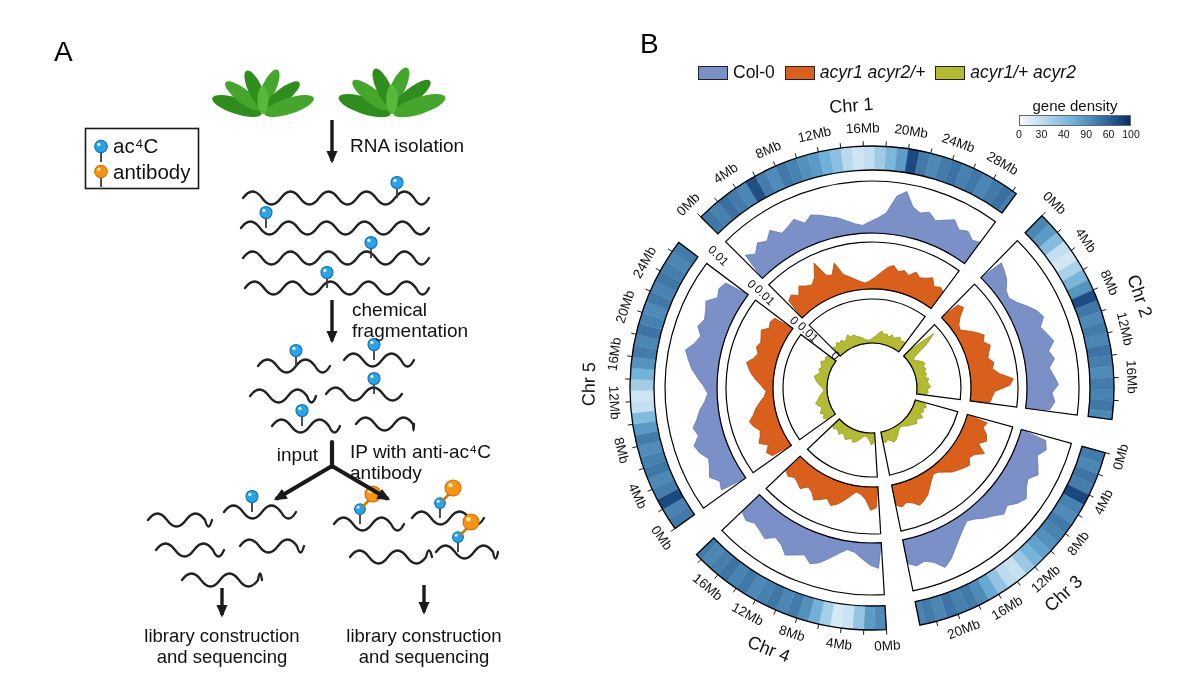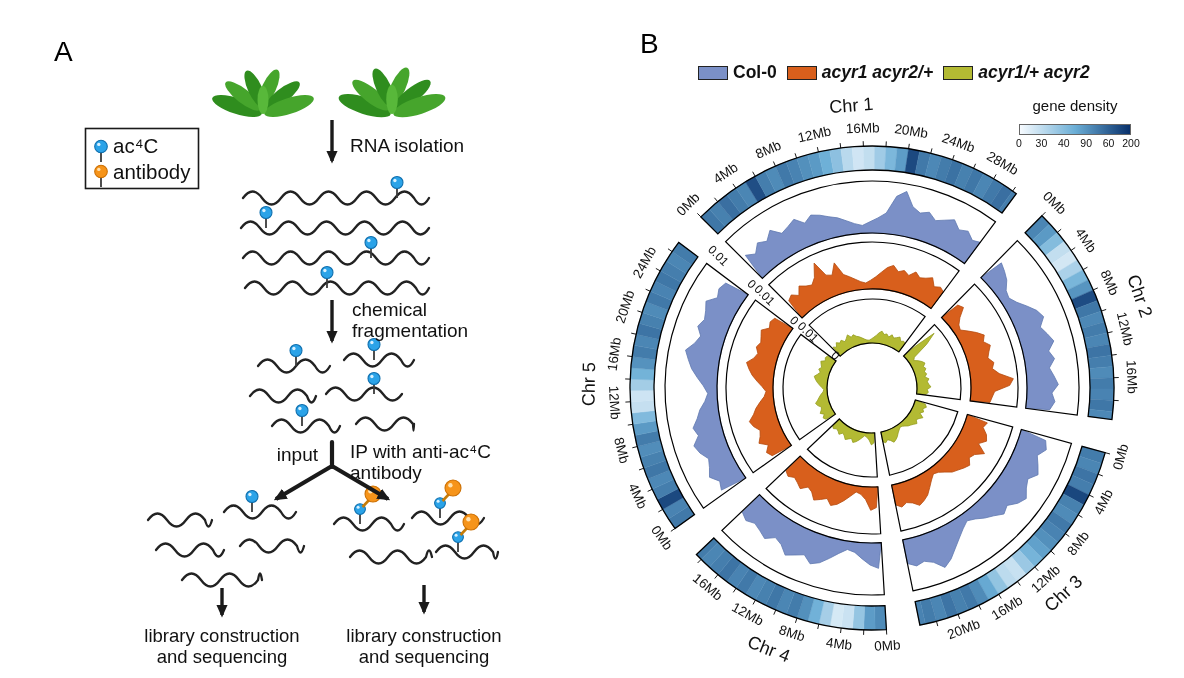--- a/index.html
+++ b/index.html
@@ -6,26 +6,26 @@
   body{width:1184px;height:678px;position:relative;background:#fff;overflow:hidden;
        font-family:"Liberation Sans", sans-serif;color:#111;}
   svg{position:absolute;}
   #panelA{left:0;top:0;}
   #circos{left:578px;top:30px;}
   .panel-label{position:absolute;font-size:28px;color:#000;}
   #labelA{left:54px;top:36px;}
   #labelB{left:640px;top:28px;}
   text{fill:#111;}
   .b-legend{position:absolute;left:698px;top:62px;display:flex;align-items:flex-start;gap:10px;
-            font-size:17.5px;color:#111;z-index:3;font-weight:bold;}
+            font-size:17.5px;color:#111;z-index:3;}
   .leg-item{display:flex;align-items:center;gap:5px;}
   .swatch{width:30px;height:14px;border:1.2px solid #222;display:inline-block;box-sizing:border-box;}
   .italic{font-style:italic;}
   .density{position:absolute;left:1014px;top:97px;width:122px;z-index:3;}
-  .density-label{font-size:15px;text-align:center;margin-bottom:10px;}
+  .density-label{font-size:15px;text-align:center;margin-bottom:1px;}
   .density-bar{height:11px;width:112px;border:1px solid #666;margin:0 auto;box-sizing:border-box;}
   .density-ticks{position:relative;width:112px;margin:2px auto 0;height:13px;font-size:10.5px;}
   .density-ticks span{position:absolute;transform:translateX(-50%);white-space:nowrap;}
 </style>
 </head>
 <body>
 
 <div class="panel-label" id="labelA">A</div>
 <div class="panel-label" id="labelB">B</div>
 
@@ -167,21 +167,21 @@
 
 <div class="density">
   <div class="density-label">gene density</div>
   <div class="density-bar" id="densityBar" style="background: linear-gradient(to right, rgb(247, 251, 255), rgb(107, 174, 214), rgb(8, 48, 107));"></div>
   <div class="density-ticks" id="densityTicks">
     <span style="left: 0%;">0</span>
     <span style="left: 20%;">30</span>
     <span style="left: 40%;">40</span>
     <span style="left: 60%;">90</span>
     <span style="left: 80%;">60</span>
-    <span style="left: 100%;">200</span>
+    <span style="left: 100%;">100</span>
   </div>
 </div>
 
 <svg id="circos" width="606" height="648">
     <path d="M 122.88 186.88 A 242 242 0 0 1 131.08 179.05 L 147.24 196.80 A 218 218 0 0 0 139.85 203.85 Z" fill="rgb(63,119,167)" stroke="rgb(63,119,167)" stroke-width="0.4"></path>
     <path d="M 131.08 179.05 A 242 242 0 0 1 139.64 171.62 L 154.95 190.10 A 218 218 0 0 0 147.24 196.80 Z" fill="rgb(71,129,175)" stroke="rgb(71,129,175)" stroke-width="0.4"></path>
     <path d="M 139.64 171.62 A 242 242 0 0 1 148.54 164.59 L 162.97 183.77 A 218 218 0 0 0 154.95 190.10 Z" fill="rgb(58,111,161)" stroke="rgb(58,111,161)" stroke-width="0.4"></path>
     <path d="M 148.54 164.59 A 242 242 0 0 1 157.76 157.99 L 171.27 177.83 A 218 218 0 0 0 162.97 183.77 Z" fill="rgb(67,124,171)" stroke="rgb(67,124,171)" stroke-width="0.4"></path>
     <path d="M 157.76 157.99 A 242 242 0 0 1 167.28 151.83 L 179.85 172.28 A 218 218 0 0 0 171.27 177.83 Z" fill="rgb(75,134,180)" stroke="rgb(75,134,180)" stroke-width="0.4"></path>
     <path d="M 167.28 151.83 A 242 242 0 0 1 177.07 146.12 L 188.67 167.14 A 218 218 0 0 0 179.85 172.28 Z" fill="rgb(32,78,133)" stroke="rgb(32,78,133)" stroke-width="0.4"></path>

